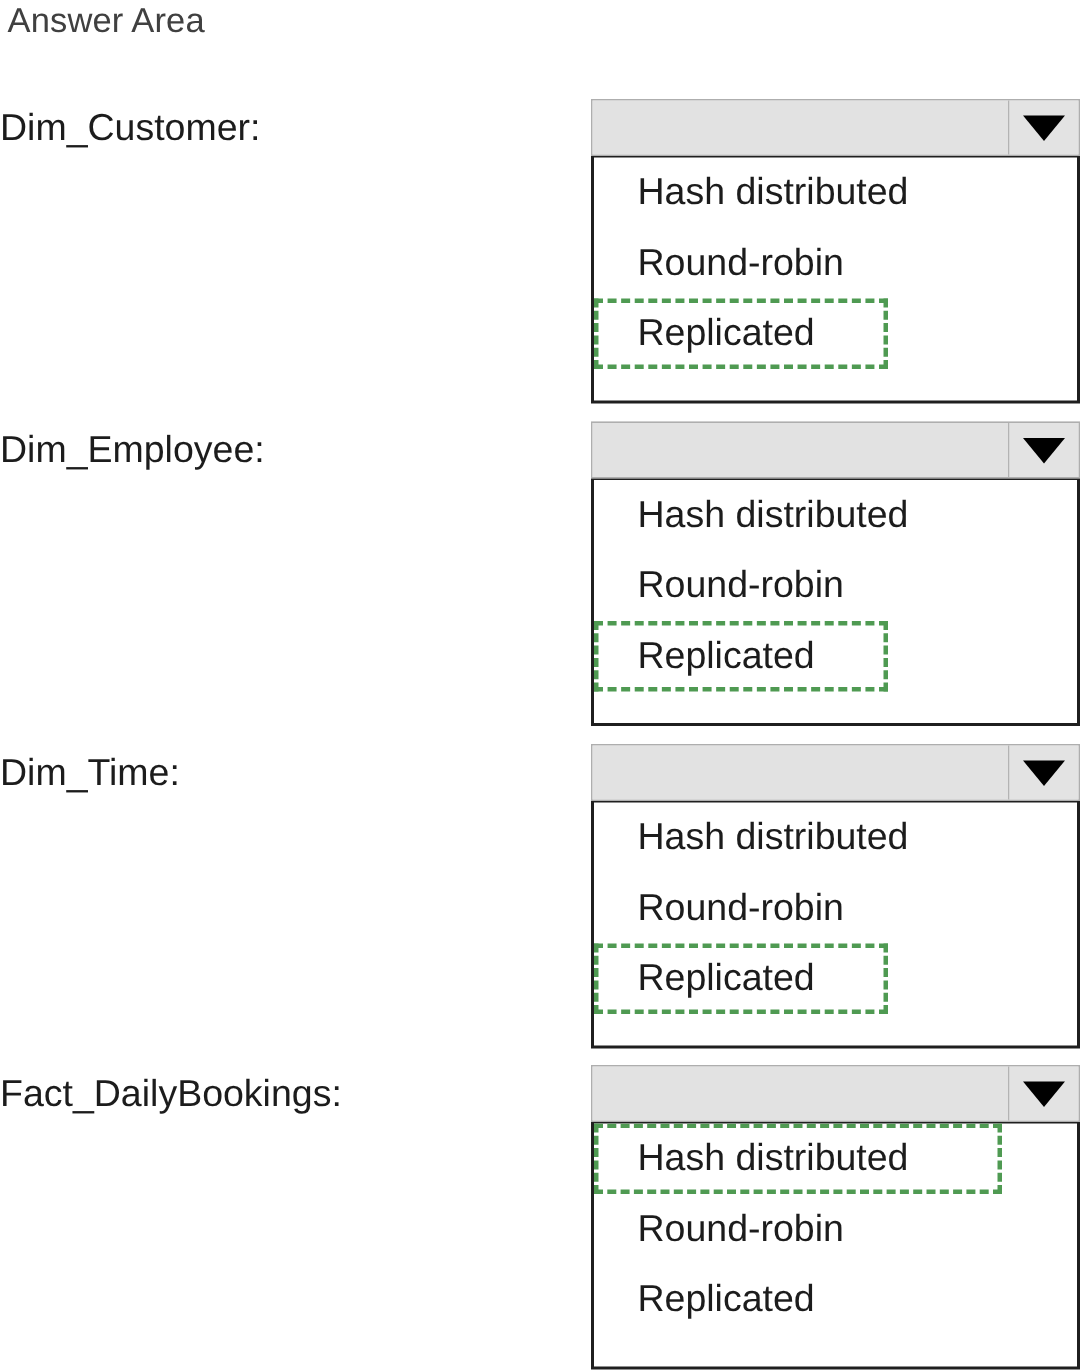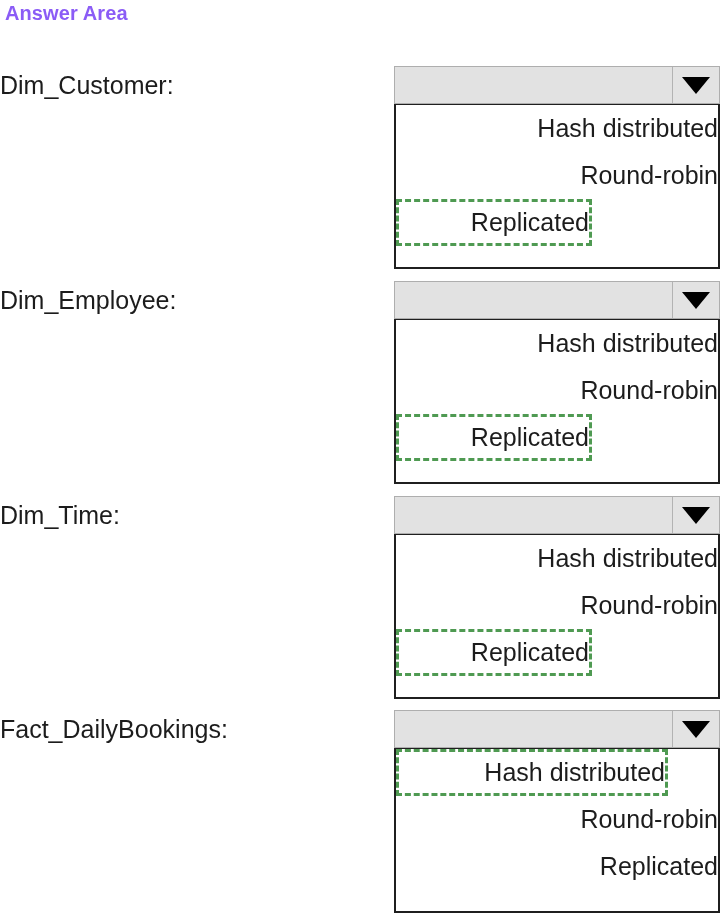--- a/index.html
+++ b/index.html
@@ -14,25 +14,25 @@
     overflow: hidden;
     font-family: "Liberation Sans", sans-serif;
     color: #1a1a1a;
     -webkit-font-smoothing: antialiased;
   }
 
   #page-title {
     position: absolute;
     left: 5px;
     top: 0px;
-    font-size: 20px;
-    font-weight: bold;
+    font-size: 23px;
+    font-weight: normal;
     letter-spacing: 0.1px;
     line-height: 26px;
-    color: #8b5cf6;
+    color: #404040;
     white-space: nowrap;
   }
 
   
   .answer-group {
     position: absolute;
     left: 0;
     width: 720px;
   }
 
@@ -83,21 +83,20 @@
   
   .option-list {
     position: absolute;
     left: 394px;
     width: 326px;
     box-sizing: border-box;
     background: #ffffff;
     border: 2px solid #1f1f1f;
     border-top: 1px solid #1f1f1f;
     overflow: hidden;
-    text-align: right;
   }
   .option-item {
     position: relative;
     height: 47px;
     line-height: 47px;
     padding-left: 29px;
     font-size: 25px;
     color: #1c1c1c;
     white-space: nowrap;
     box-sizing: border-box;

